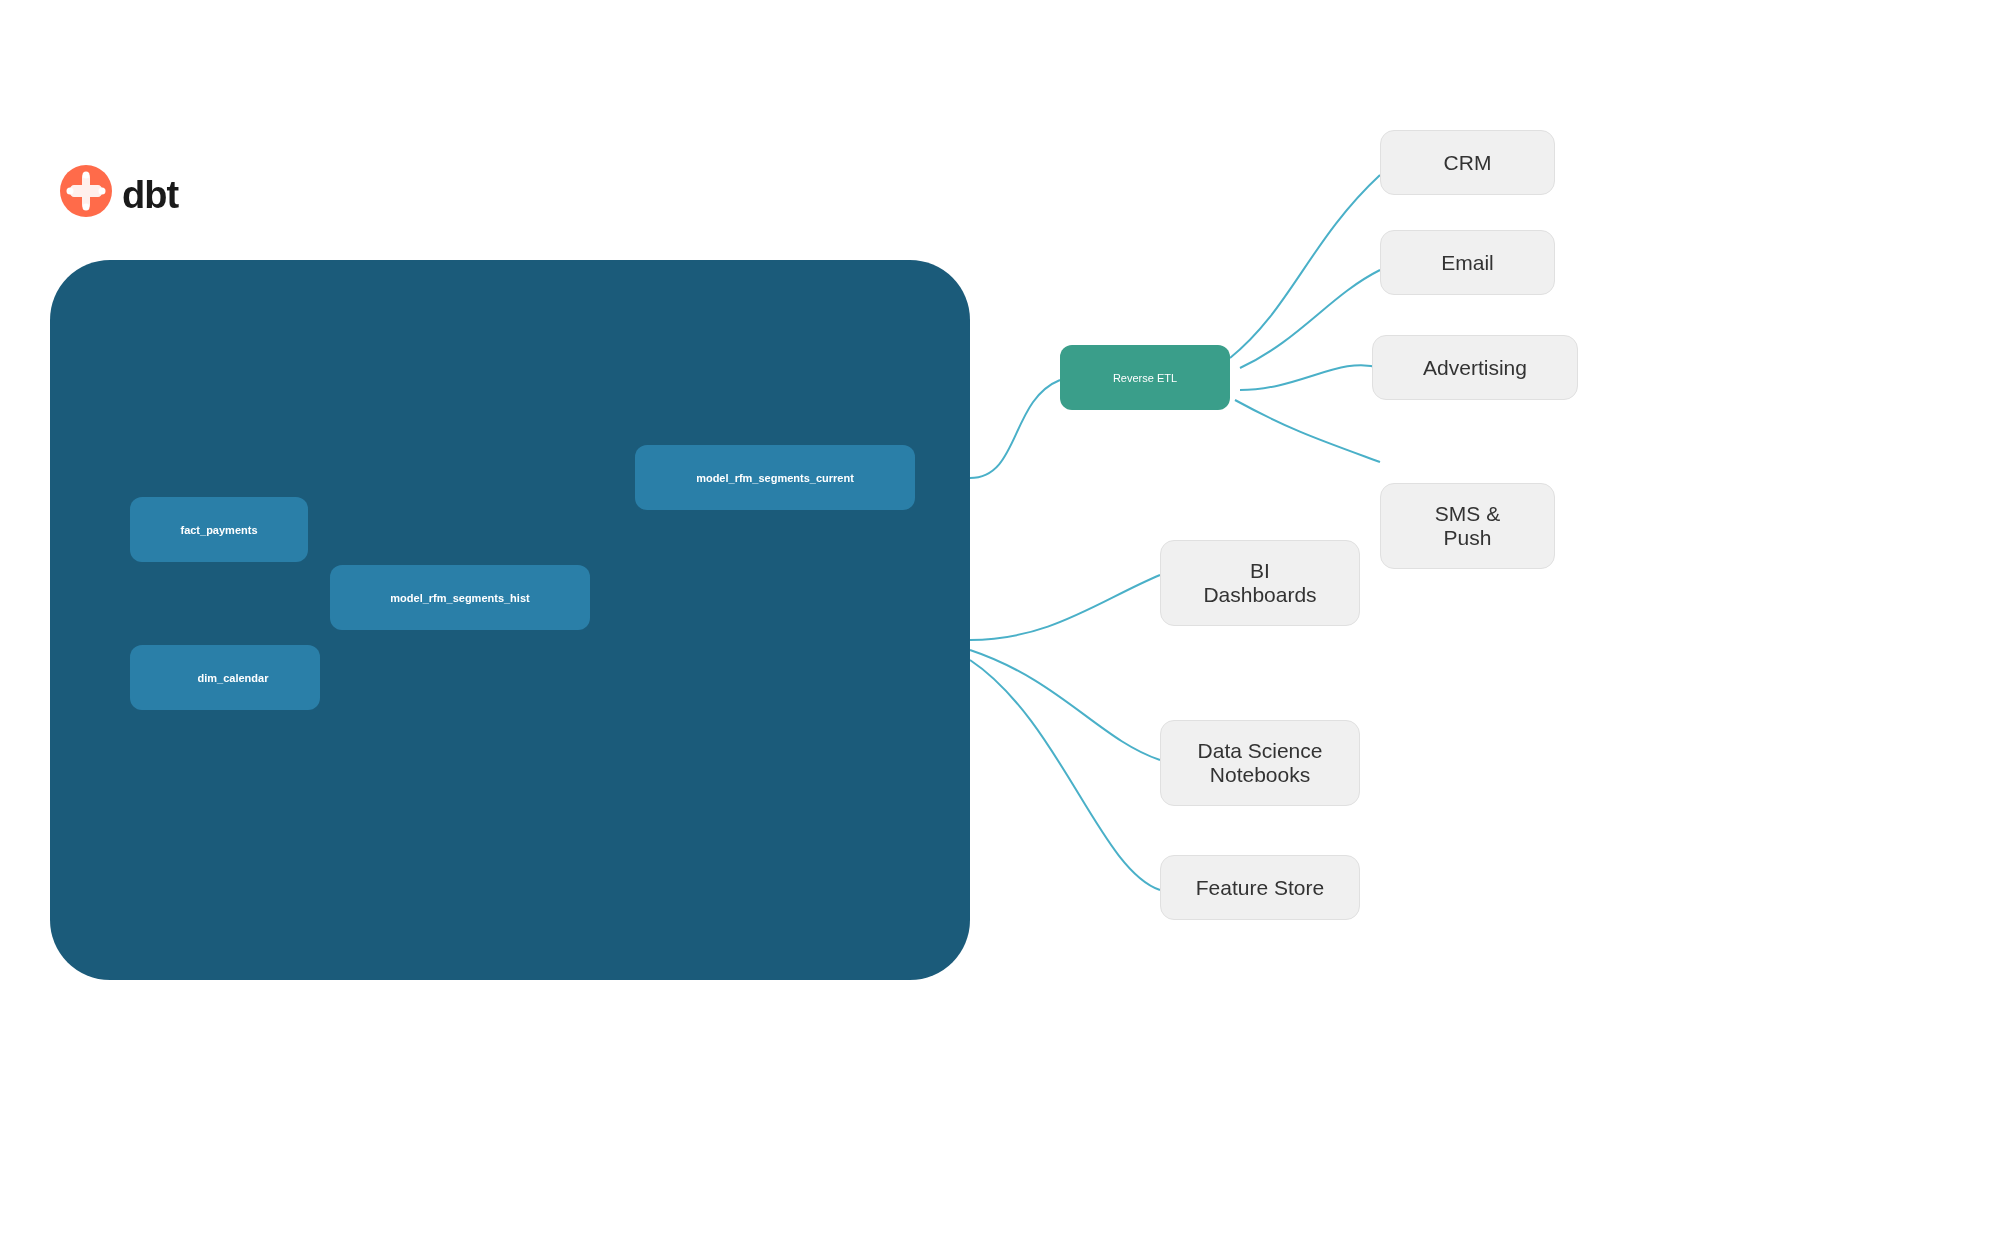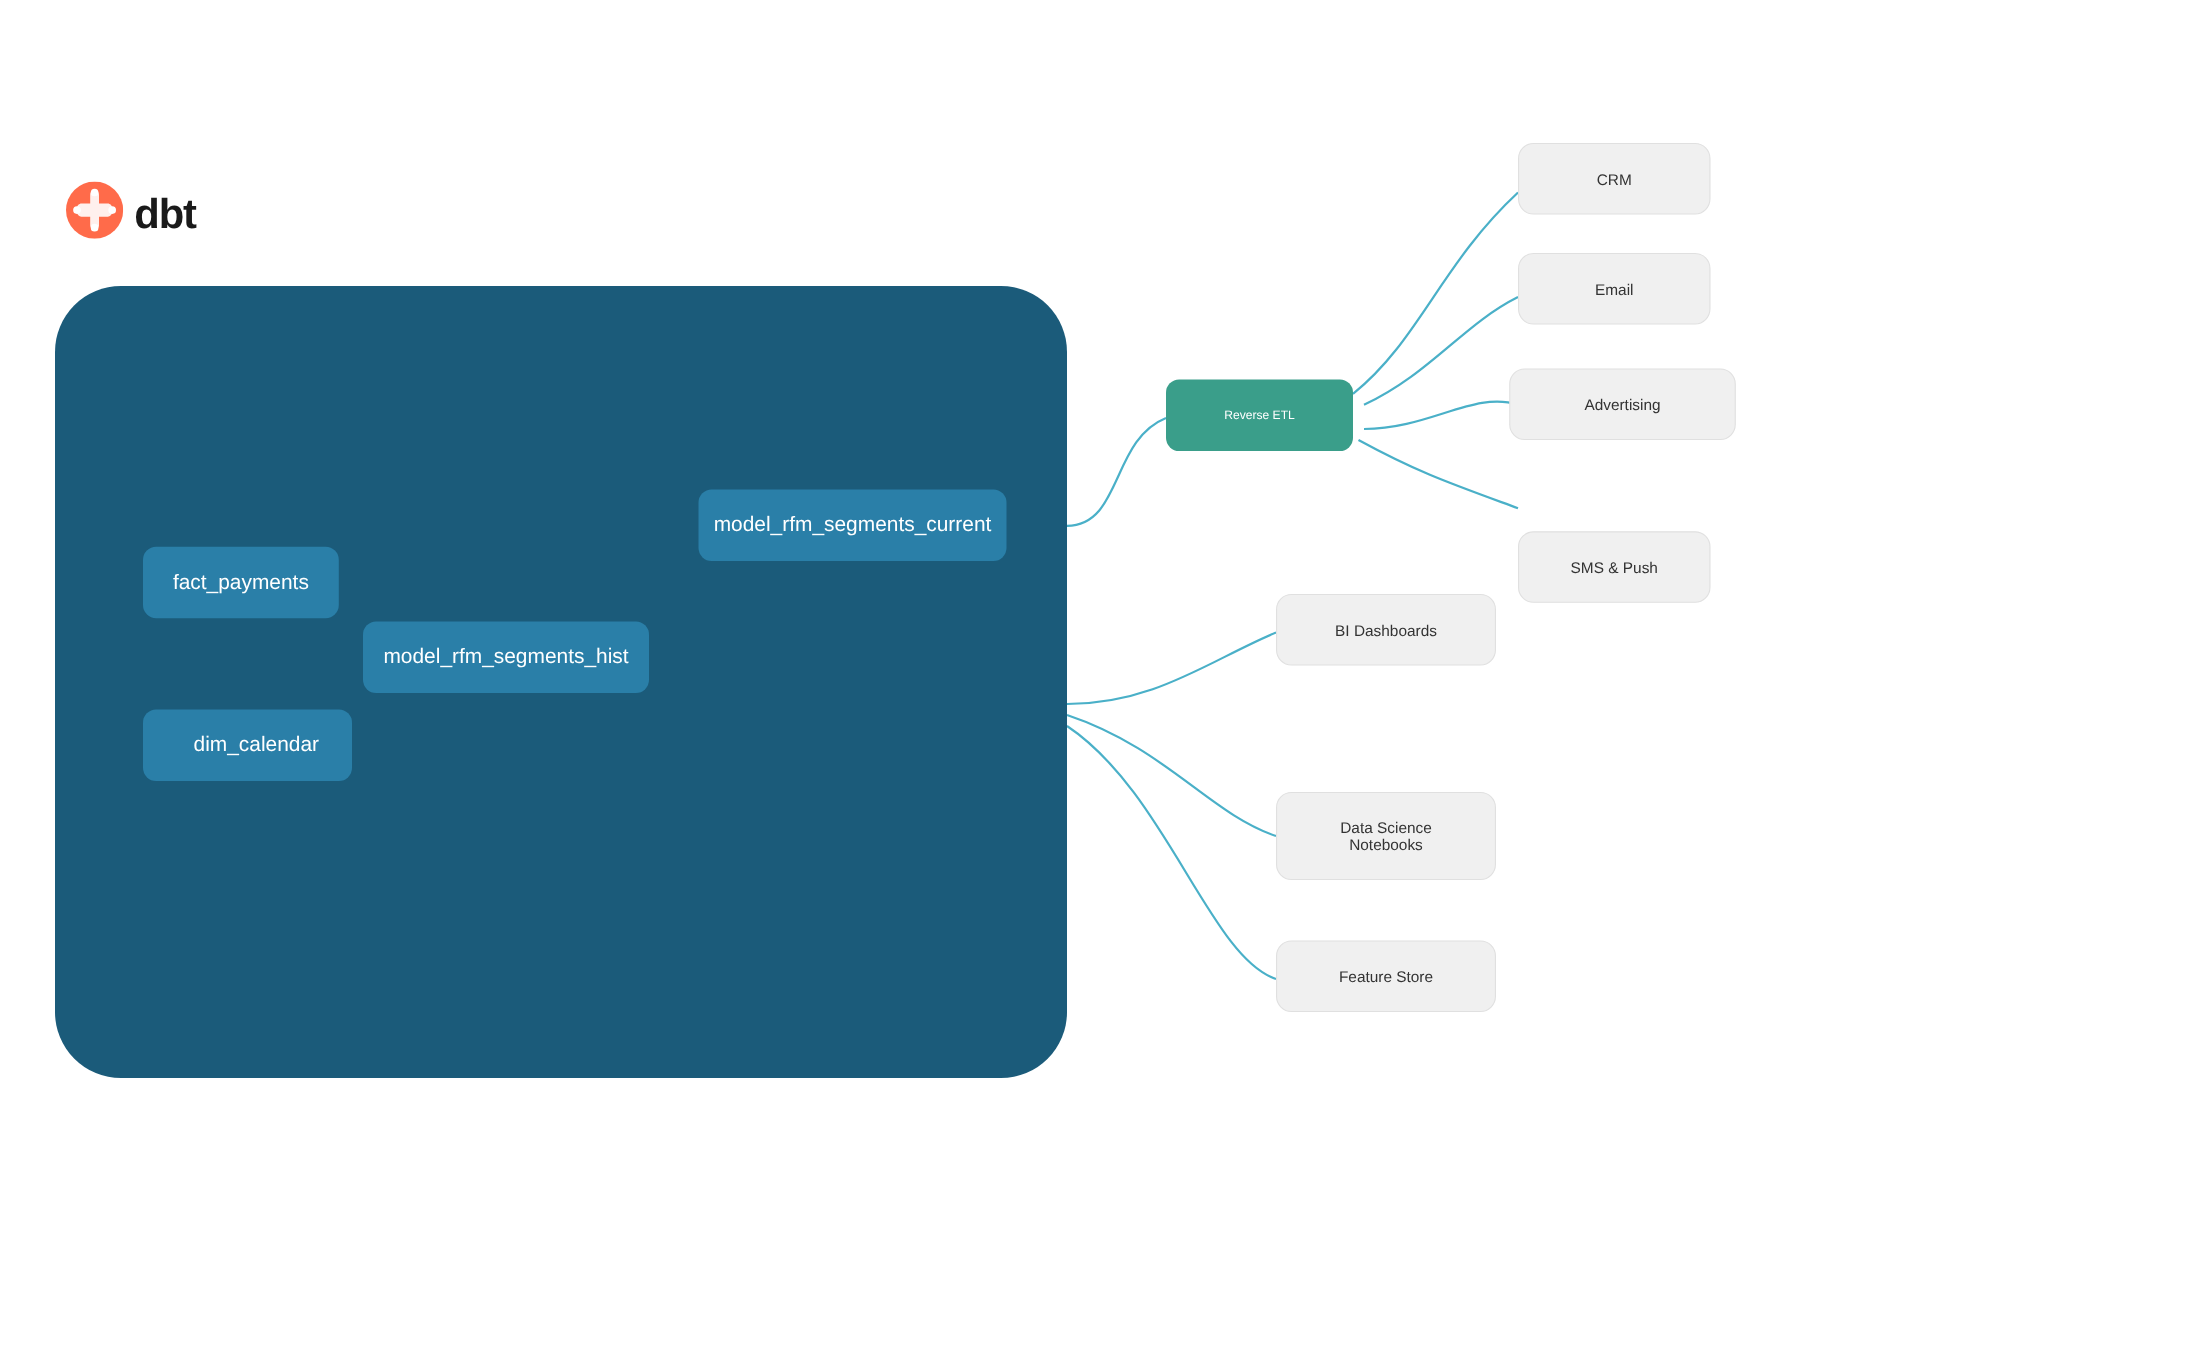--- a/index.html
+++ b/index.html
@@ -46,37 +46,37 @@
       background: #1b5b7a;
       border-radius: 60px;
     }
 
     
     .node-inner {
       position: absolute;
       background: #2a7fa8;
       border-radius: 12px;
       color: #ffffff;
-      font-size: 19px;
-      font-weight: 400;
+      font-size: 11px;
+      font-weight: 700;
       display: flex;
       align-items: center;
       justify-content: center;
       padding: 18px 24px;
       text-align: center;
     }
 
     
     .node-outer {
       position: absolute;
       background: #f0f0f0;
       border: 1px solid #e0e0e0;
       border-radius: 14px;
       color: #333333;
-      font-size: 14px;
+      font-size: 21px;
       font-weight: 400;
       display: flex;
       align-items: center;
       justify-content: center;
       padding: 18px 32px;
       text-align: center;
       min-width: 160px;
       min-height: 65px;
     }
 

